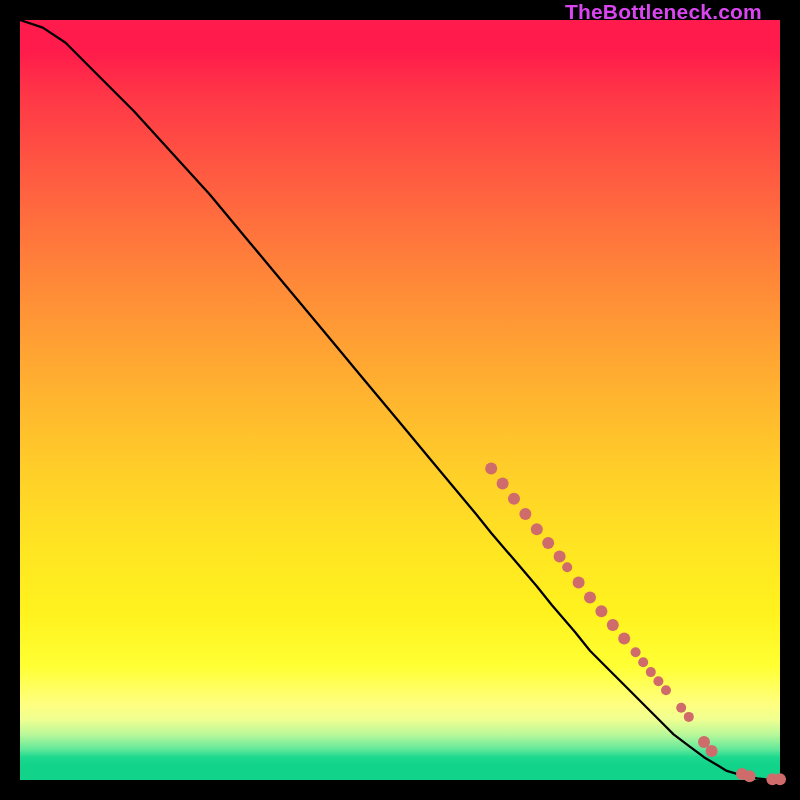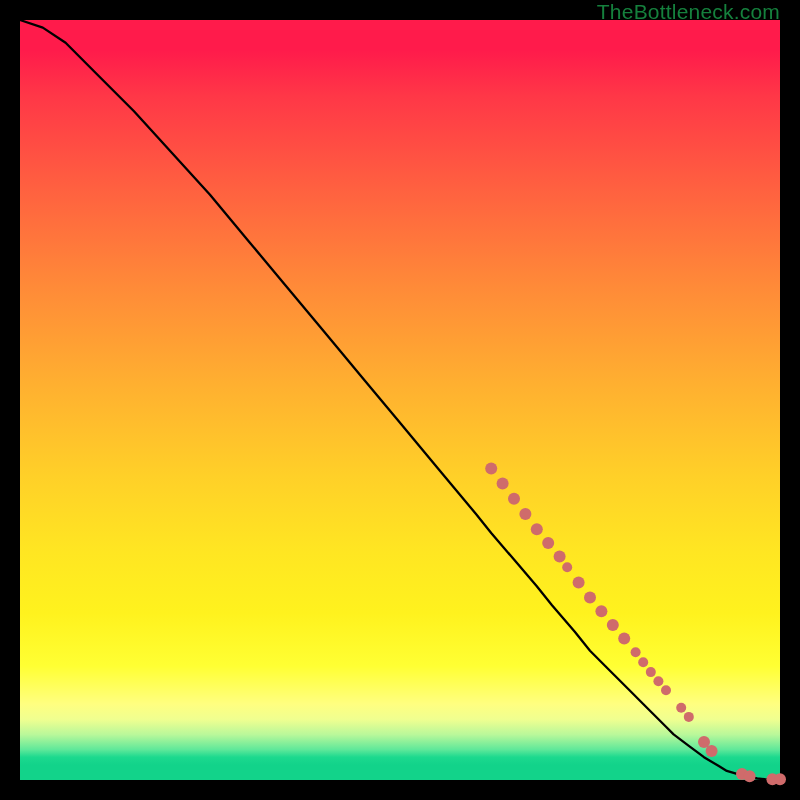--- a/index.html
+++ b/index.html
@@ -39,25 +39,25 @@
       #baf89a 94%,
       #5fe89a 96%,
       #1cd98e 97%,
       #12d38a 98%,
       #12d38a 100%
     );
   }
   .watermark {
     position: absolute;
     top: 0px;
-    right: 20px;
+    right: 38px;
     font-family: Arial, Helvetica, sans-serif;
     font-size: 21px;
-    font-weight: 400;
-    color: #15803d;
+    font-weight: 700;
+    color: #d946ef;
     letter-spacing: 0.2px;
     user-select: none;
   }
   svg.overlay {
     position: absolute;
     left: 20px;
     top: 20px;
     width: 760px;
     height: 760px;
     overflow: visible;

